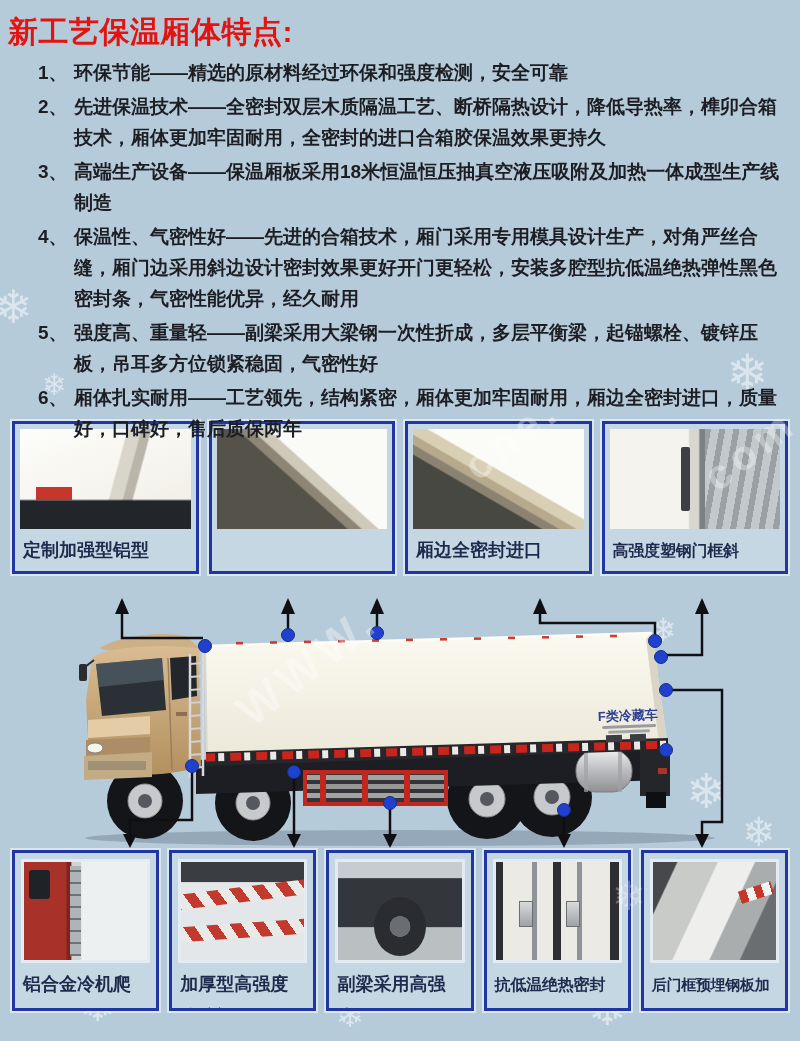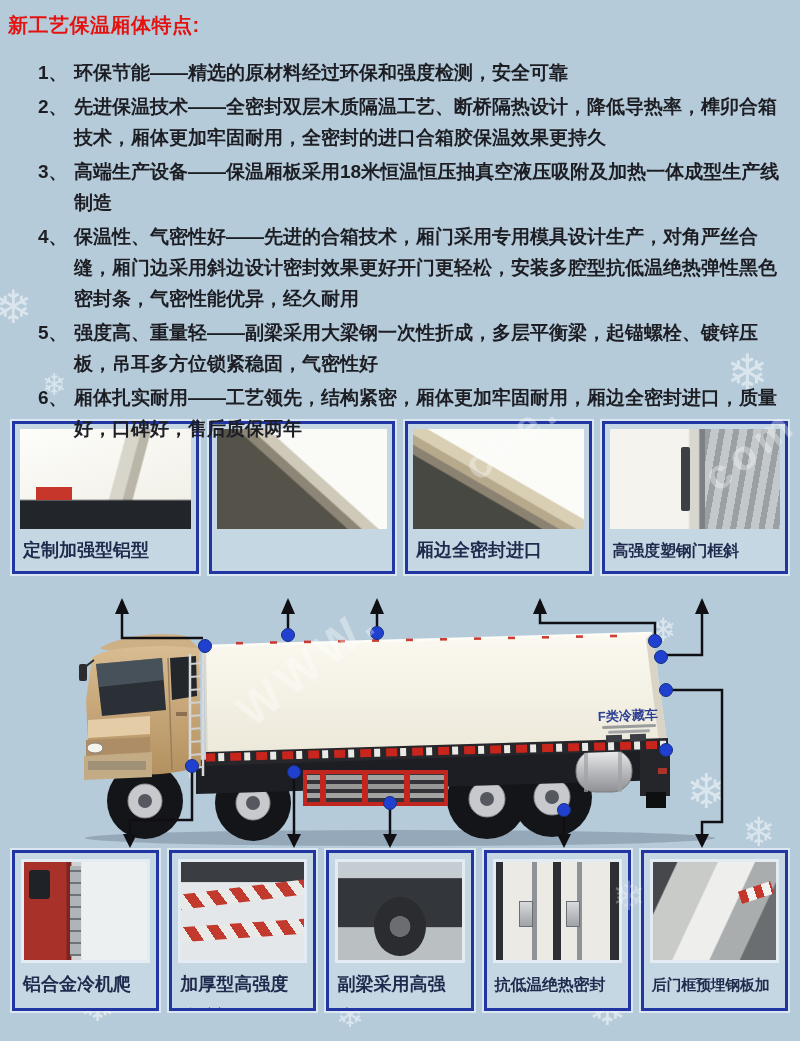--- a/index.html
+++ b/index.html
@@ -1,20 +1,20 @@
 <!DOCTYPE html>
 <html><head>
 <meta charset="utf-8">
 <style>
   html,body{margin:0;padding:0;}
   body{font-family:"Liberation Sans","DejaVu Sans",sans-serif;}
   .page{position:relative;width:800px;height:1041px;background:#b6cbda;overflow:hidden;}
 
   
-  .title{position:absolute;left:8px;top:12px;font-size:20px;font-weight:800;
+  .title{position:absolute;left:8px;top:12px;font-size:30px;font-weight:800;
          color:#e41310;letter-spacing:.5px;z-index:2;}
   .flist{position:absolute;left:0;top:57px;width:786px;padding-left:74px;box-sizing:border-box;z-index:2;}
   .feat{position:relative;margin-bottom:3px;font-size:19px;line-height:31px;
         font-weight:600;color:#1c1e24;}
   .feat .num{position:absolute;left:-36px;top:0;}
 
   
   .prow{position:absolute;left:0;width:800px;display:flex;gap:10px;
         padding:0 12px;box-sizing:border-box;z-index:1;}
   .row-top{top:421px;height:153px;}

